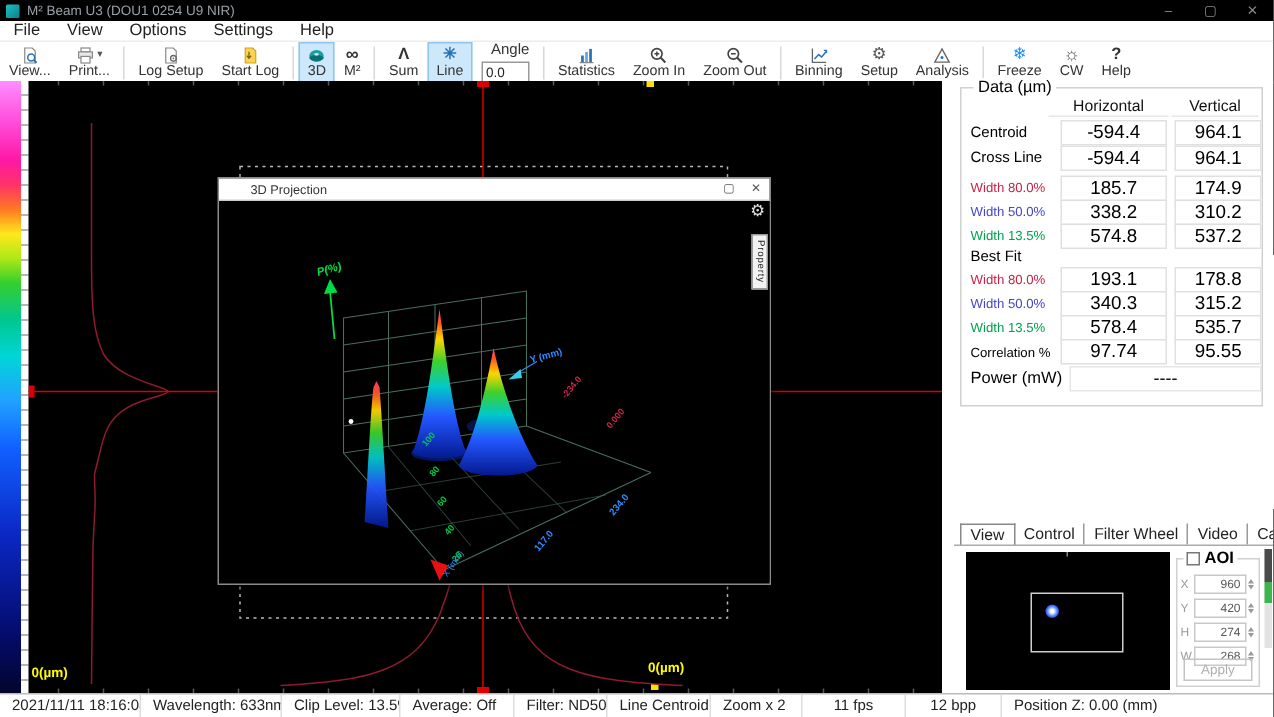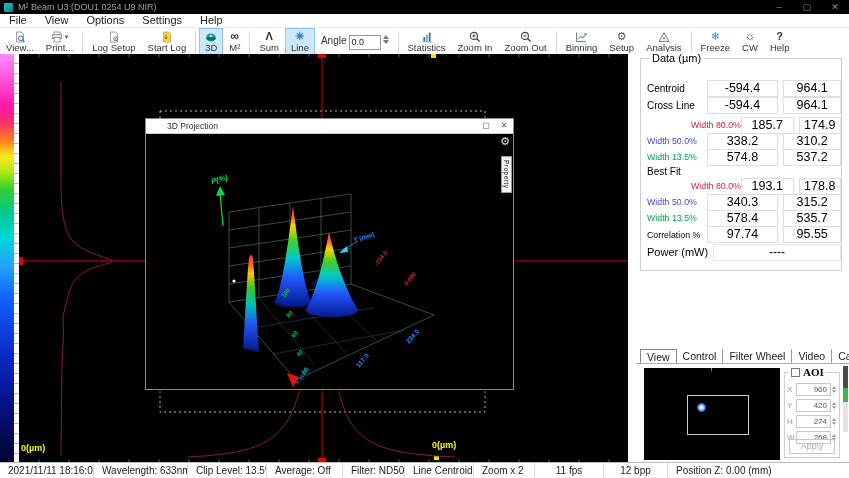--- a/index.html
+++ b/index.html
@@ -24,21 +24,21 @@
            border-top:1px solid #ececec;border-bottom:1px solid #cfcfcf;
            display:flex;align-items:center;font-size:9.5px;color:#333;}
   .tool{display:flex;flex-direction:column;align-items:center;justify-content:center;
         padding:0 5px;height:25px;border:1px solid transparent;}
   .tool.active{background:#cde8fb;border:1px solid #8fc5ec;}
   .tico{height:13px;display:flex;align-items:center;justify-content:center;font-size:11px;line-height:13px;}
   .tico svg{display:block;}
   .tlabel{line-height:10px;white-space:nowrap;}
   .tsep{width:1px;height:22px;background:#d8d8d8;margin:0 3px;}
   .caret{font-size:7px;color:#555;margin-left:2px;}
-  .angle{flex-direction:row;align-items:flex-start;font-size:10px;gap:2px;margin-top:12px;}
+  .angle{flex-direction:column;align-items:flex-end;font-size:10px;gap:2px;margin-top:12px;}
   .angle-val{display:inline-block;width:26px;height:13px;border:1px solid #999;font-size:9px;
              line-height:13px;padding:0 2px;color:#222;background:#fff;}
   .spinner{display:inline-flex;flex-direction:column;gap:1px;}
   .spin-up{width:0;height:0;border-left:3px solid transparent;border-right:3px solid transparent;
            border-bottom:4px solid #777;}
   .spin-dn{width:0;height:0;border-left:3px solid transparent;border-right:3px solid transparent;
            border-top:4px solid #777;}
 
   
   #colorbar{position:absolute;left:0;top:54px;width:14px;height:408px;
@@ -68,21 +68,21 @@
                   font-size:11px;color:#000;}
   #dhead{position:absolute;left:0;top:6px;width:200px;height:13px;font-size:10.5px;color:#111;}
   #dhead .h1{position:absolute;left:58px;width:80px;text-align:center;border-bottom:1px solid #e6e6e6;}
   #dhead .h2{position:absolute;left:140px;width:58px;text-align:center;border-bottom:1px solid #e6e6e6;}
   #drows{position:absolute;left:0;top:21px;width:200px;}
   .drow{display:flex;align-items:center;height:17px;}
   .drow.small{height:16px;}
   .drow.section{height:13px;}
   .dlabel{width:60px;padding-left:6px;font-size:10px;color:#000;white-space:nowrap;}
   .dlabel.sm{font-size:8.8px;}
-  .lr{color:#cc2248;margin-left:44px;} .lb{color:#4747c8;} .lg{color:#00a24f;}
+  .lr{color:#cc2248;} .lb{color:#4747c8;} .lg{color:#00a24f;}
   .dcell{width:70px;height:15px;border:1px solid #e0e0e0;text-align:center;font-size:12.5px;
          line-height:15px;color:#000;background:#fff;margin-right:5px;
          font-family:Liberation Sans, sans-serif;}
   .dcell.v{width:56px;margin-right:0;}
   .powrow{display:flex;align-items:center;height:18px;}
   .powlabel{width:66px;padding-left:6px;font-size:11px;color:#000;white-space:nowrap;}
   .powcell{width:126px;height:15px;border:1px solid #e6e6e6;text-align:center;font-size:12px;
            line-height:14px;color:#000;}
 
   
@@ -93,21 +93,21 @@
 
   
   #preview{position:absolute;left:16px;top:314px;width:136px;height:92px;background:#000;}
   #preview-aoi{position:absolute;left:43px;top:27px;width:60px;height:38px;border:1px solid #cfcfcf;}
   #preview-dot{position:absolute;left:53px;top:35px;width:9px;height:9px;border-radius:50%;
     background:radial-gradient(circle,#ffffff 0 18%,#6f9dff 45%,#1733ee 75%,rgba(0,0,40,0) 80%);}
   #preview-tick{position:absolute;left:67px;top:0;width:1px;height:3px;background:#888;}
 
   #aoibox{position:absolute;left:156px;top:318px;width:54px;height:84px;border:1px solid #d0d0d0;}
   #aoibox-legend{position:absolute;left:4px;top:-7px;background:#fff;padding:0 2px;display:flex;
-                 align-items:center;gap:3px;font-size:11px;font-weight:bold;color:#000;font-family:Liberation Serif, serif;}
+                 align-items:center;gap:3px;font-size:11px;font-weight:bold;color:#000;}
   .chk{display:inline-block;width:7px;height:7px;border:1px solid #777;background:#fff;}
   .aoi-row{display:flex;align-items:center;height:15px;margin-top:1px;padding-left:2px;}
   .aoi-lab{width:9px;font-size:8px;color:#9a9a9a;}
   .aoi-val{width:30px;height:11px;border:1px solid #c8c8c8;font-size:8px;line-height:11px;
            text-align:right;padding-right:3px;color:#555;}
   .mini-spin{display:inline-flex;flex-direction:column;gap:1px;margin-left:1px;}
   .mini-spin .u{width:0;height:0;border-left:2.5px solid transparent;border-right:2.5px solid transparent;
                 border-bottom:3px solid #999;}
   .mini-spin .d{width:0;height:0;border-left:2.5px solid transparent;border-right:2.5px solid transparent;
                 border-top:3px solid #999;}
@@ -403,20 +403,24 @@
       </svg>
       <span id="pwin-gear">⚙</span>
       <span id="prop-tab">Property</span>
     </div>
   </div>
 
   <div id="rpanel">
 
     <div id="databox">
       <span id="databox-legend">Data (µm)</span>
+      <div id="dhead">
+        <span class="h1">Horizontal</span>
+        <span class="h2">Vertical</span>
+      </div>
       <div id="drows">
         <div class="drow">
           <span class="dlabel">Centroid</span>
           <span class="dcell">-594.4</span>
           <span class="dcell v">964.1</span>
         </div>
         <div class="drow">
           <span class="dlabel">Cross Line</span>
           <span class="dcell">-594.4</span>
           <span class="dcell v">964.1</span>

